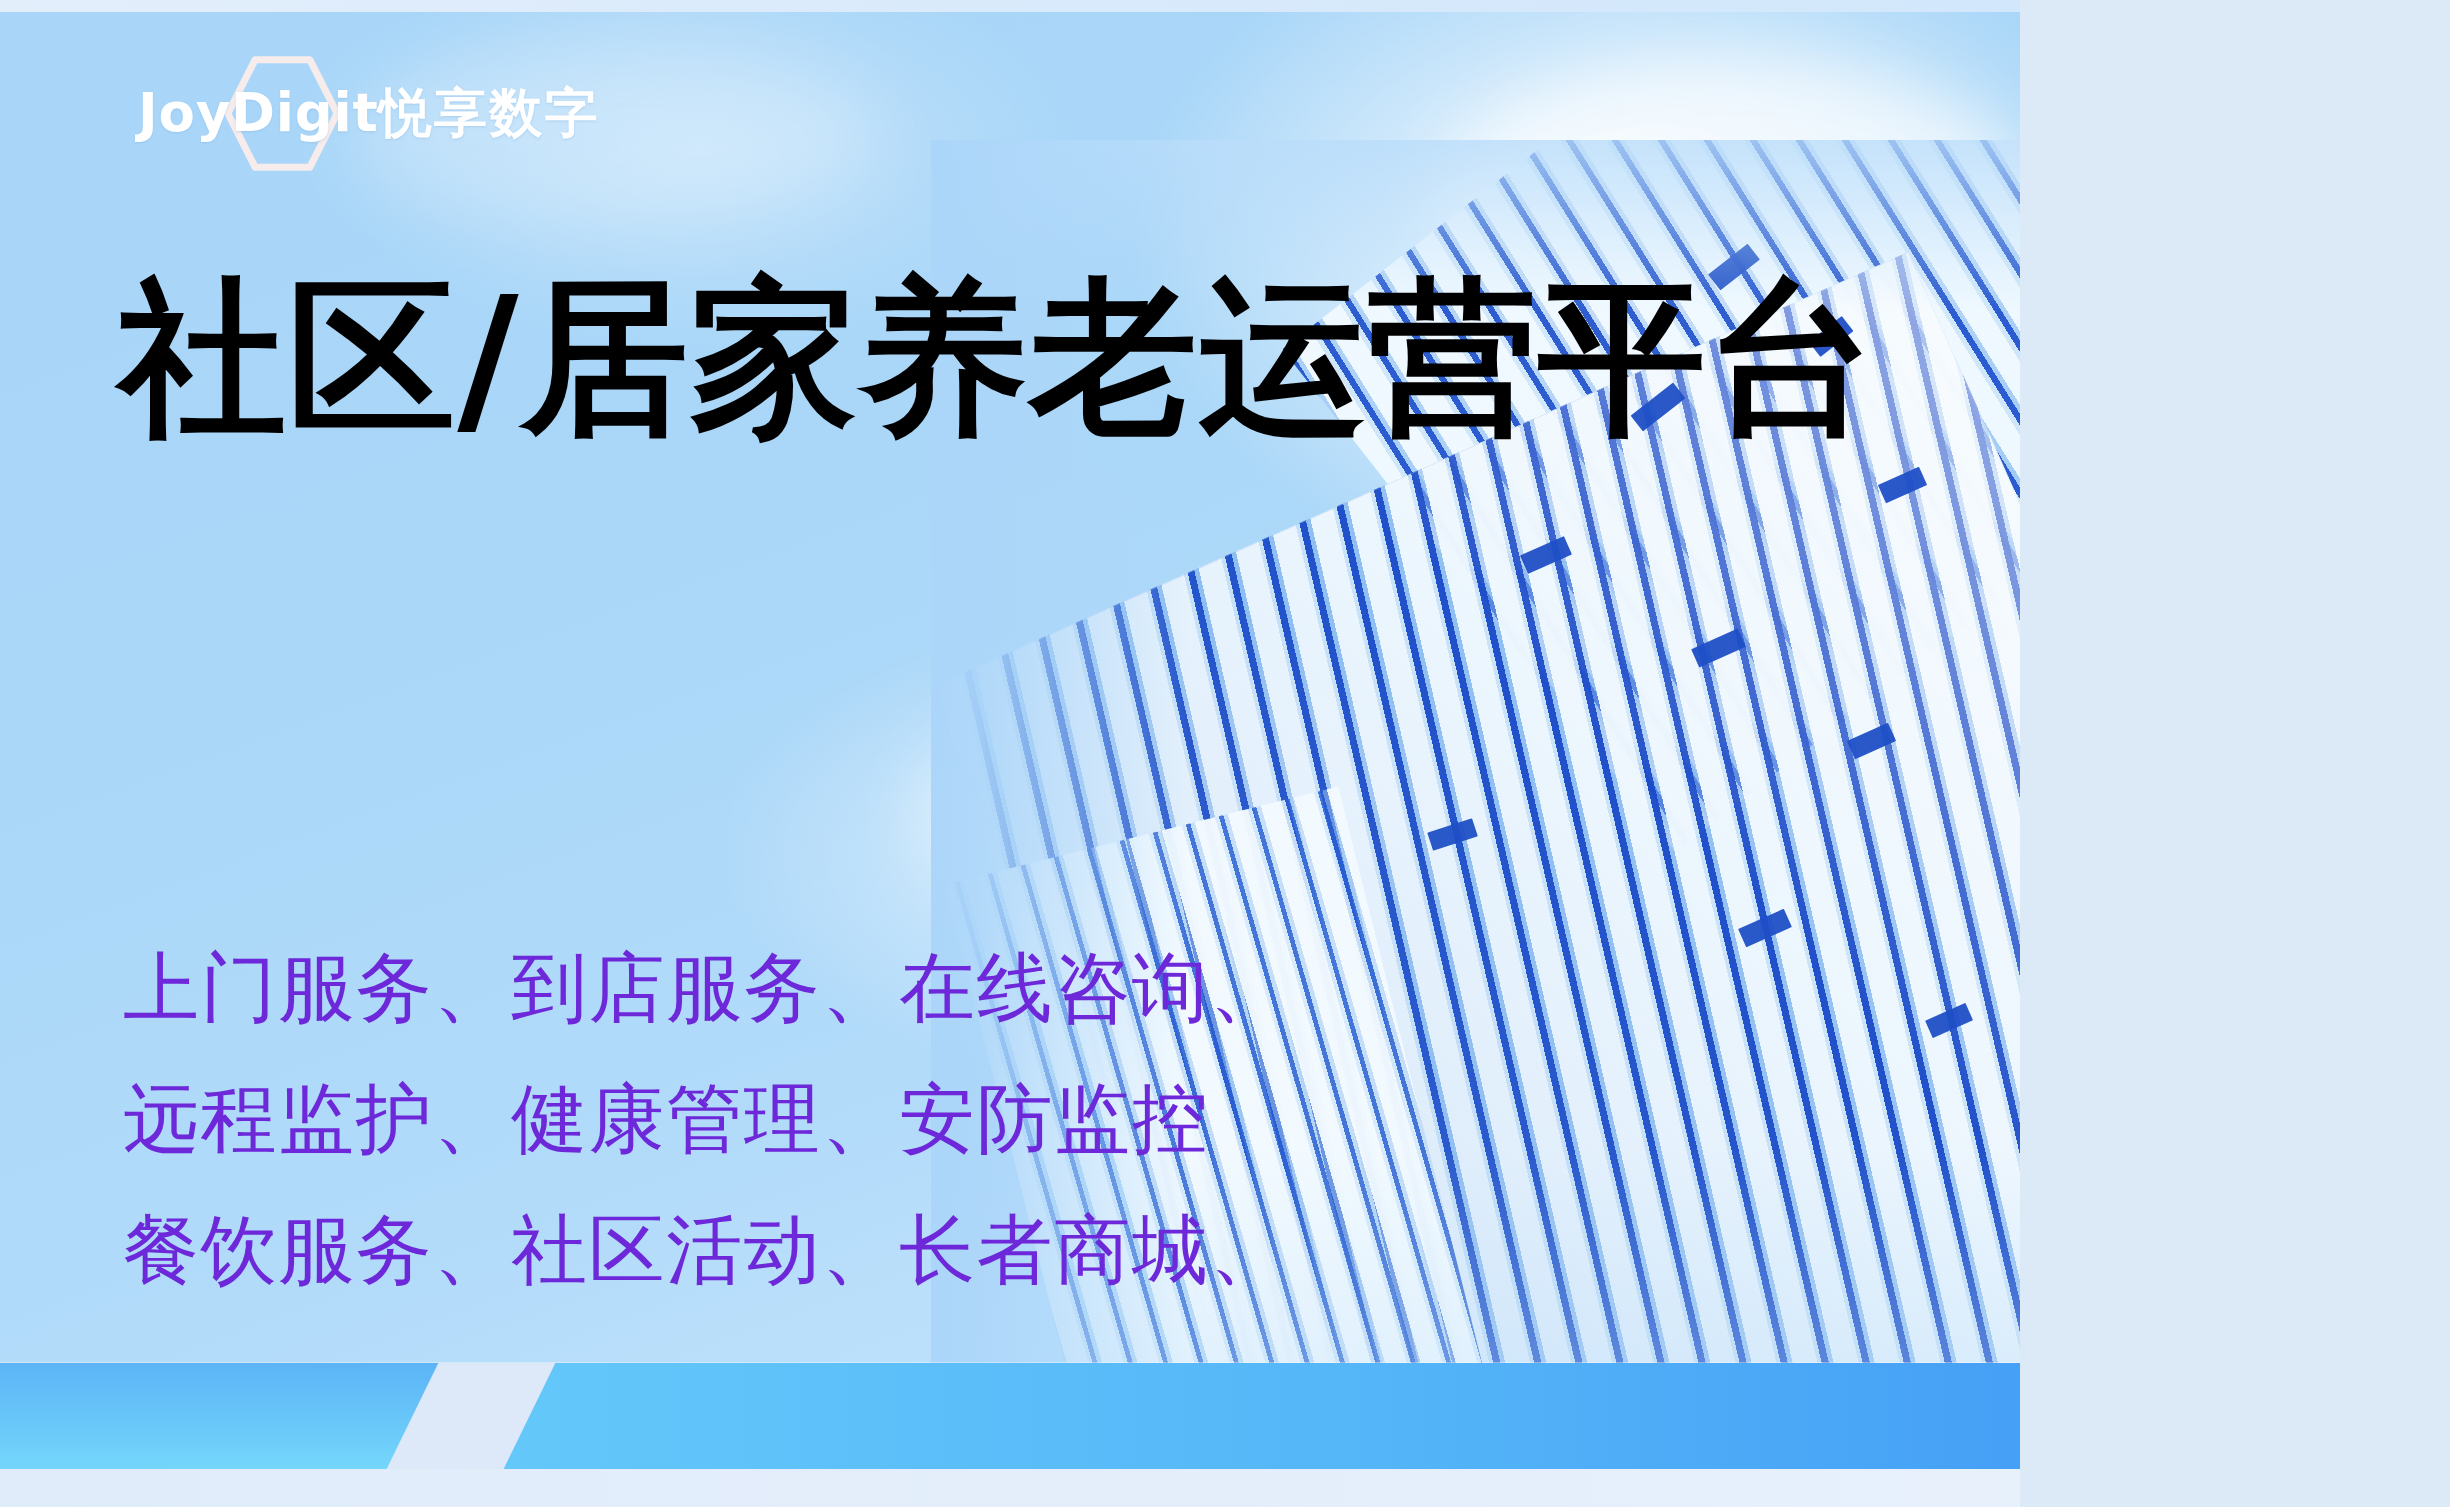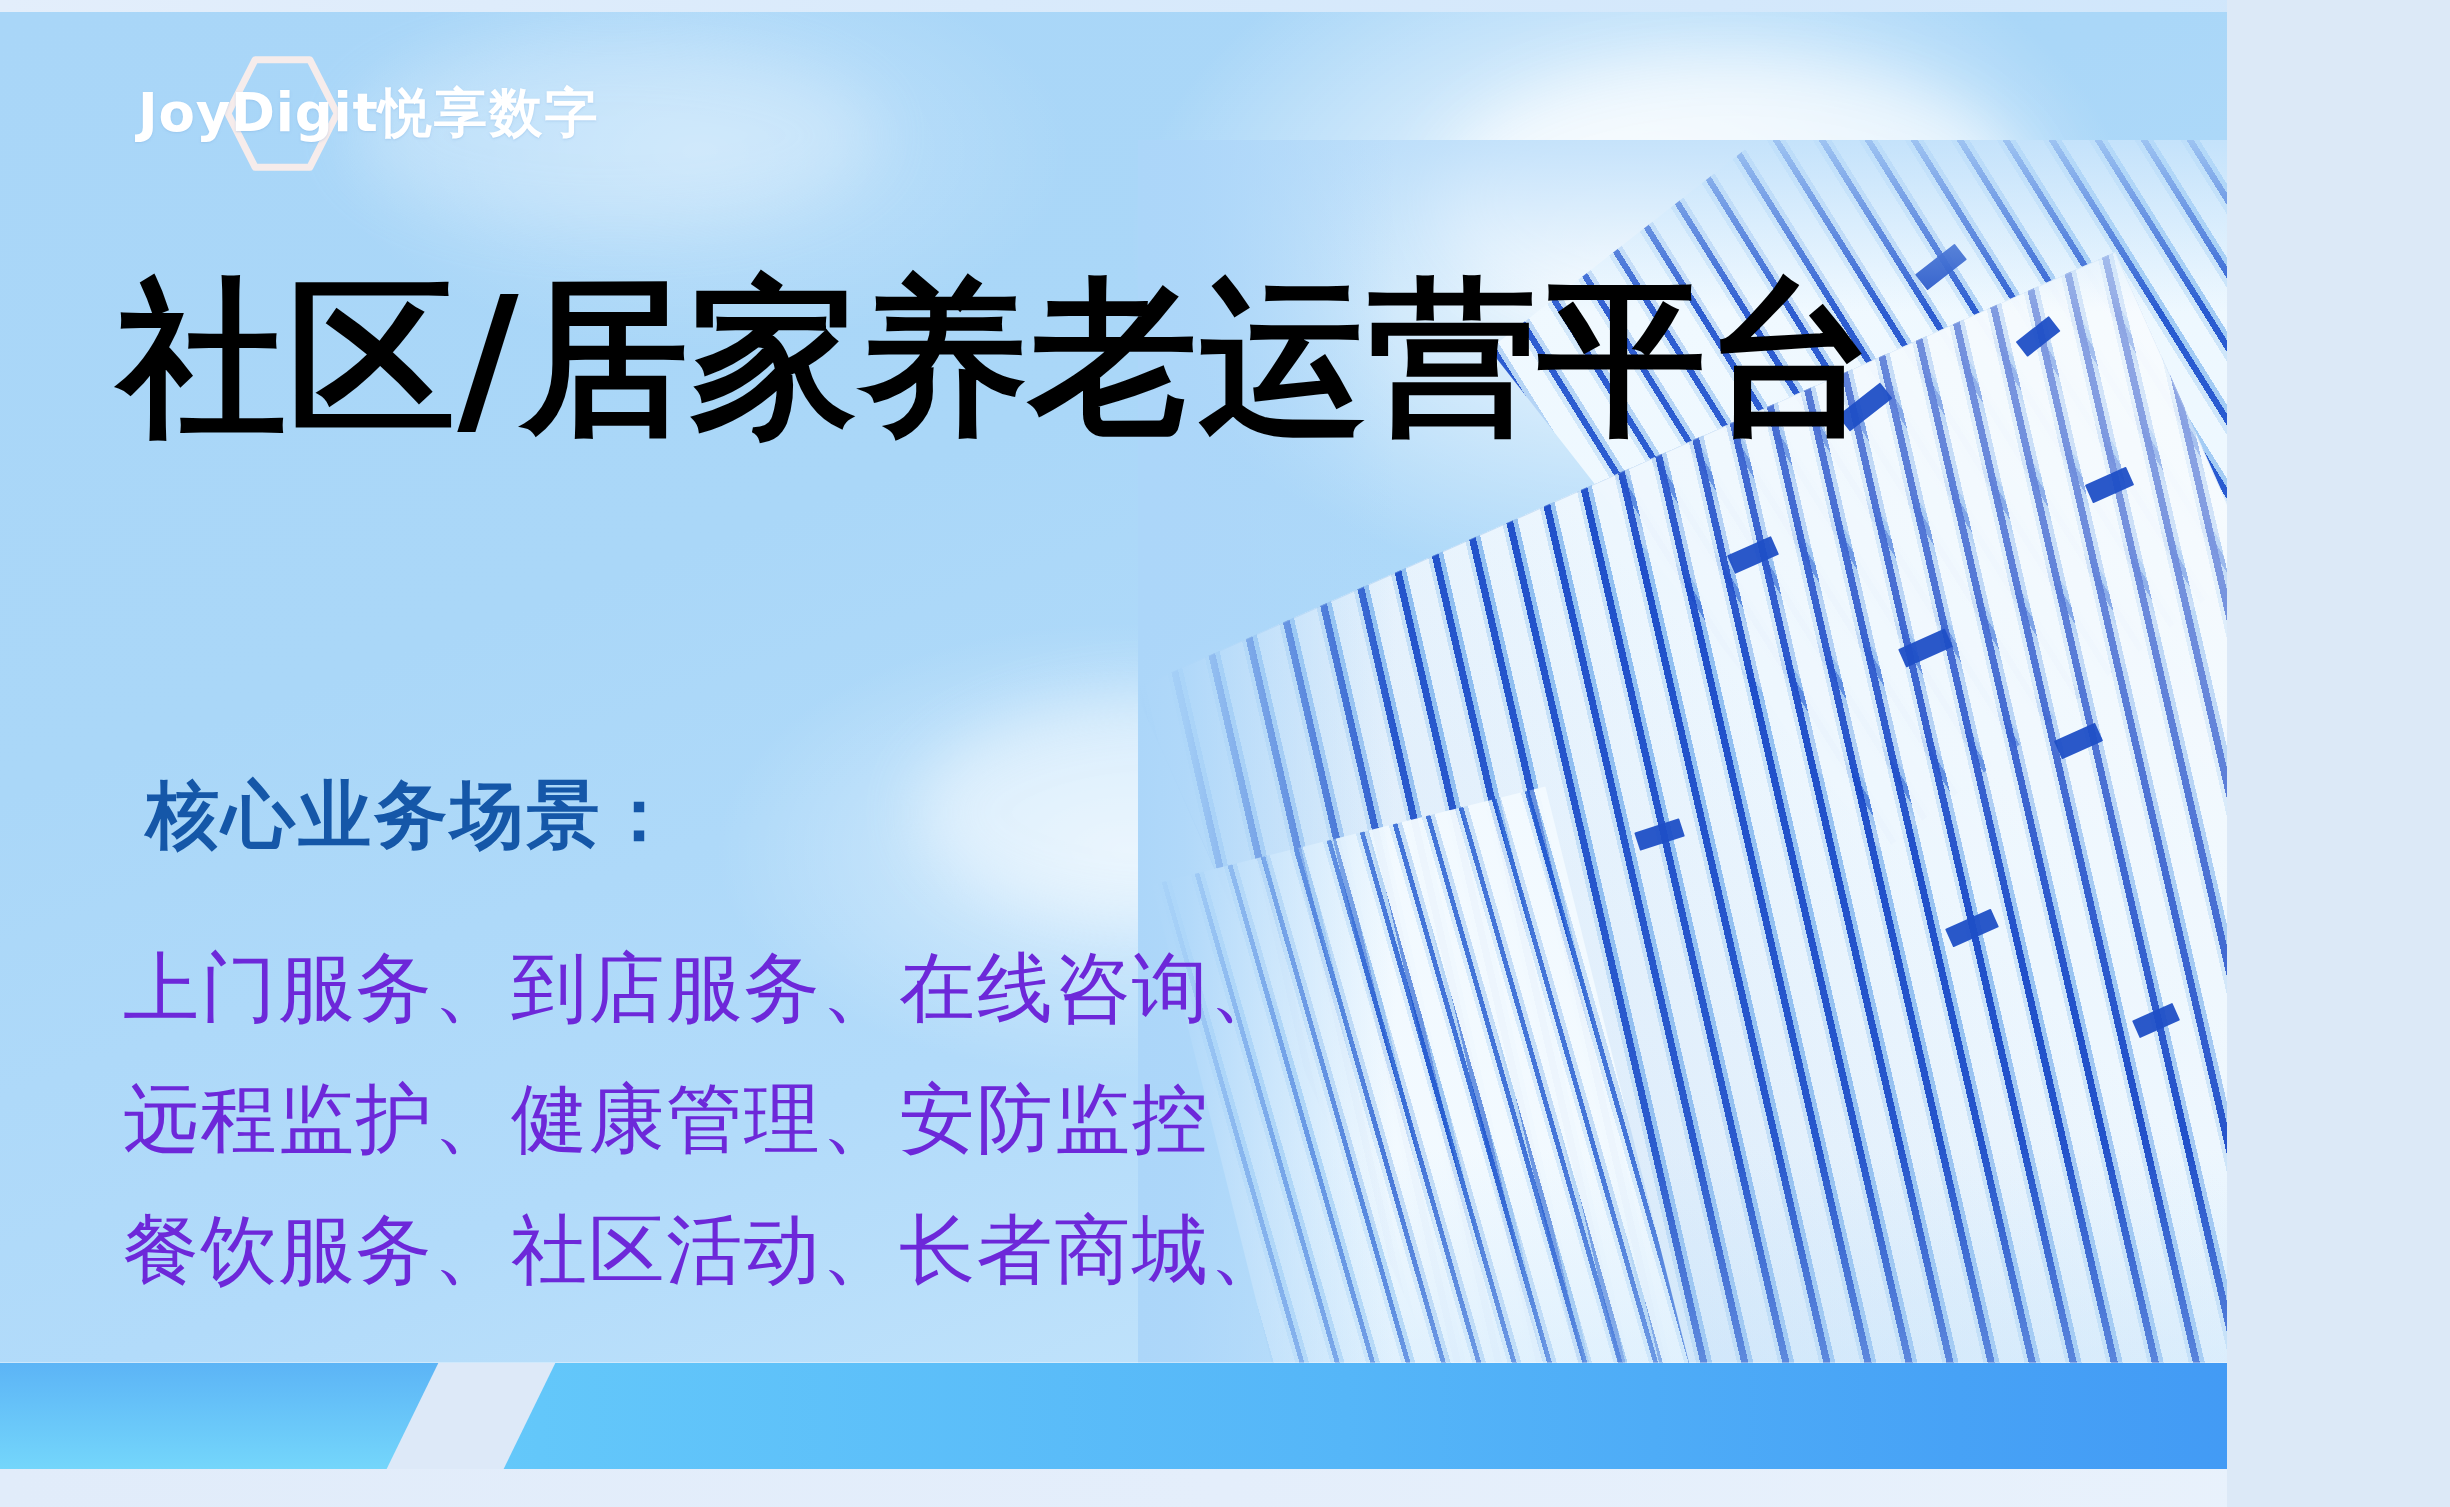--- a/index.html
+++ b/index.html
@@ -1,21 +1,21 @@
 <!DOCTYPE html>
 <html lang="zh" style="font-size:12.4px"><head>
 <meta charset="utf-8">
 <style>
   html,body{margin:0;padding:0;}
   body{
     width:2450px;height:1508px;overflow:hidden;
     font-family:"Liberation Sans","DejaVu Sans",sans-serif;
     background:#dce9f7;
   }
-  .slide{position:relative;width:2227px;height:1508px;overflow:hidden;background:#e2edfa;}
+  .slide{position:relative;width:2020px;height:1508px;overflow:hidden;background:#e2edfa;}
 
   
   .sky{
     position:absolute;left:0;top:11px;width:2450px;height:1355px;
     background:
       radial-gradient(ellipse 700px 482px at 1634px 233px, rgba(255,255,255,0.92) 0%, rgba(255,255,255,0.45) 38%, rgba(255,255,255,0) 72%),
       radial-gradient(ellipse 591px 327px at 1128px 840px, rgba(255,255,255,0.55) 0%, rgba(255,255,255,0) 70%),
       radial-gradient(ellipse 405px 233px at 2023px 762px, rgba(255,255,255,0.60) 0%, rgba(255,255,255,0) 72%),
       radial-gradient(ellipse 498px 265px at 700px 140px, rgba(255,255,255,0.30) 0%, rgba(255,255,255,0) 75%),
       linear-gradient(160deg,#a9d6f8 0%,#aad7f8 35%,#b2dbfa 62%,#c3e4fb 85%,#d4ecfd 100%);
@@ -189,21 +189,20 @@
 
   <div class="logo">
     <svg class="logo-hex" viewBox="0 0 150 150">
       <polygon points="40,6 110,6 145,75 110,144 40,144 5,75" fill="none" stroke="#fdeee9" stroke-width="9" stroke-linejoin="round" opacity="0.92"></polygon>
     </svg>
     <div class="logo-text"><span>JoyDigit</span><span class="logo-cn">悦享数字</span></div>
   </div>
 
   <div class="headline">社区/居家养老运营平台</div>
 
-  <div class="section-label">核心业务场景：</div>
 
   <div class="scenarios">
     <div class="scenario-line">上门服务、到店服务、在线咨询、</div>
     <div class="scenario-line">远程监护、健康管理、安防监控</div>
     <div class="scenario-line">餐饮服务、社区活动、长者商城、</div>
   </div>
 
   <div class="band-top-hair"></div>
   <div class="band">
     <div class="band-base"></div>

